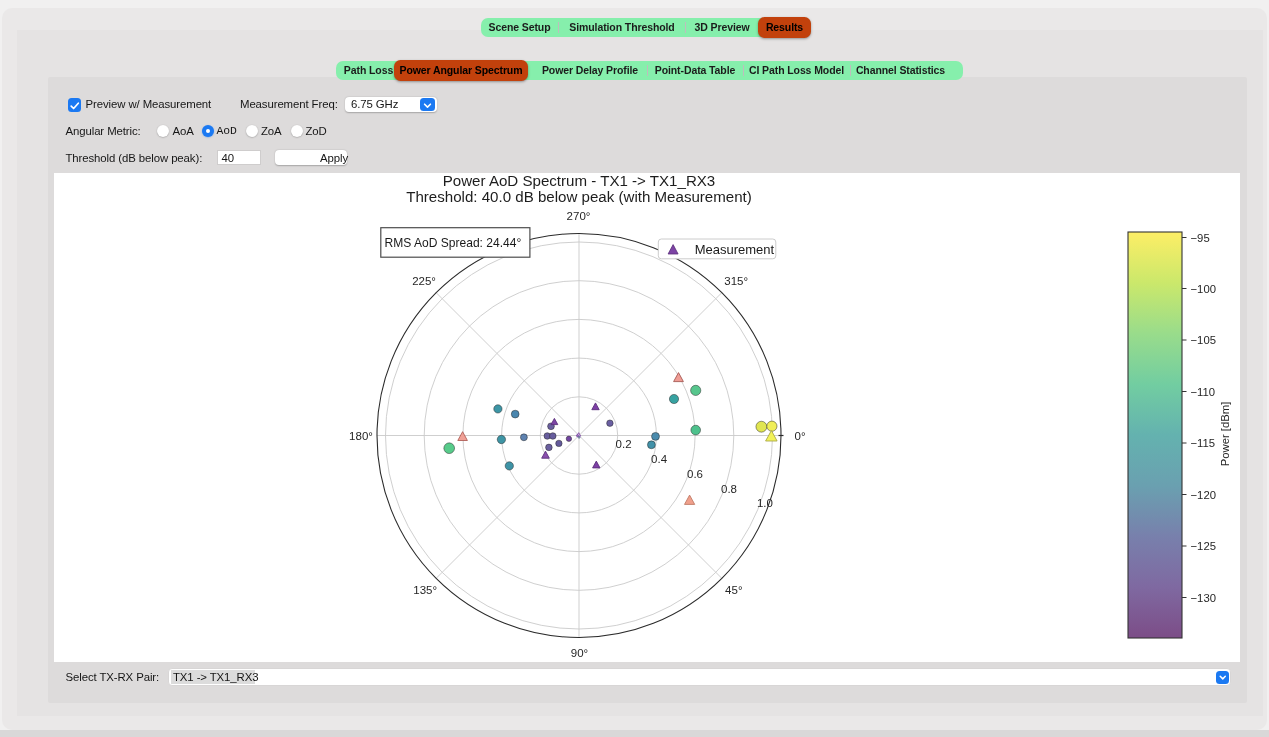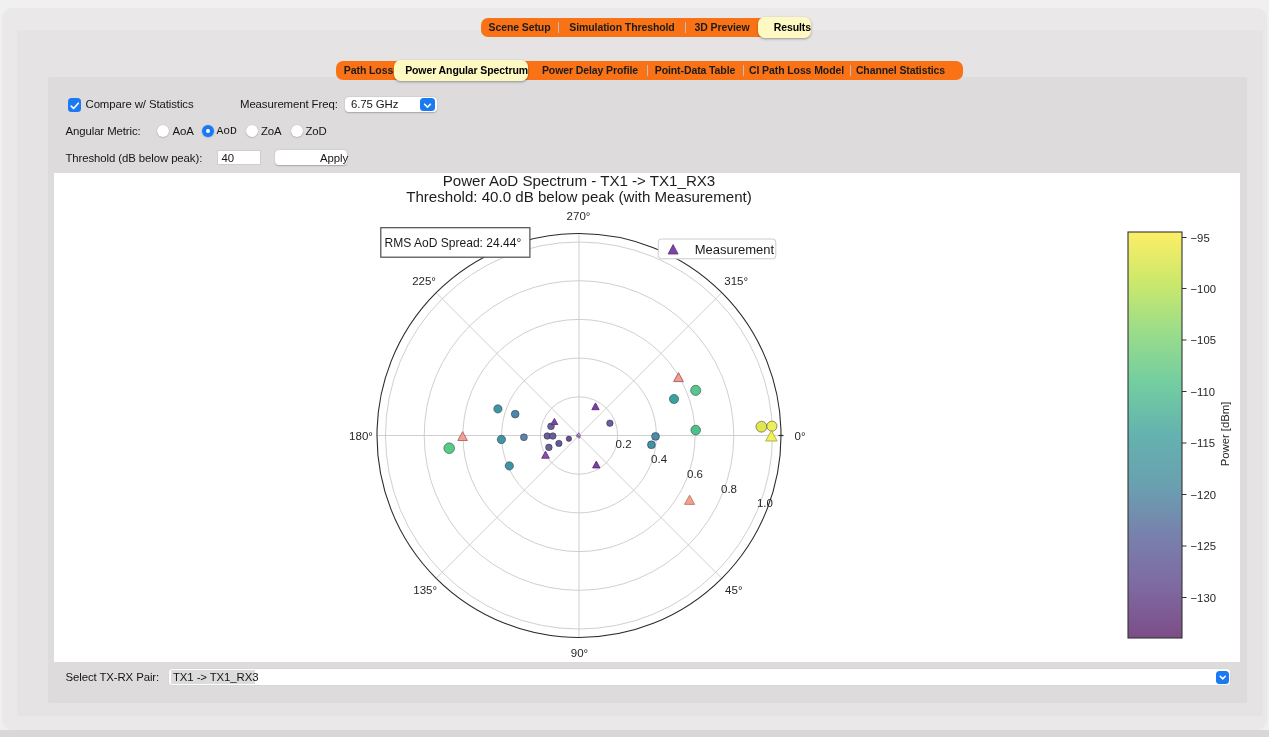--- a/index.html
+++ b/index.html
@@ -4,27 +4,27 @@
   * { margin:0; padding:0; box-sizing:border-box; }
   html,body { width:1269px; height:737px; }
   body { transform:translateZ(0); background:#f1f0f0; font-family:"Liberation Sans", sans-serif; color:#151515;
          position:relative; overflow:hidden; }
   .abs { position:absolute; }
   .win { left:2px; top:8px; width:1265px; height:722px; background:#eae8e8;
          border-radius:10px; }
   .inner { left:17px; top:30px; width:1246px; height:686px; background:#e5e3e3; }
   .panel { left:48px; top:77px; width:1199px; height:626px; background:#dddbdb; border-radius:2px; }
   .plot { left:54px; top:173px; width:1186px; height:489px; background:#ffffff; transform:translateZ(0); }
-  .seg-track { background:#f97316; border-radius:7px; height:19px; }
+  .seg-track { background:#86efac; border-radius:7px; height:19px; }
   .seg-sep { position:absolute; top:4px; width:1px; height:11px; background:#bfbdbd; }
   .seg-lbl { position:absolute; top:0; height:19px; line-height:19px; font-weight:bold;
              font-size:10.5px; color:#1b1b1b; text-align:center; letter-spacing:-0.1px;}
-  .seg-sel { position:absolute; background:#fef9c3; border-radius:6.5px;
+  .seg-sel { position:absolute; background:#c2410c; border-radius:6.5px;
              box-shadow:0 1px 2.5px rgba(0,0,0,0.35); font-weight:bold; font-size:10.5px;
-             color:#000; text-align:right; letter-spacing:-0.1px;}
+             color:#000; text-align:center; letter-spacing:-0.1px;}
   .uitext { font-size:11.4px; letter-spacing:-0.1px; color:#161616; }
   .blue { background:#1b79f2; }
   .wbox { background:#ffffff; border-radius:4px;padding-left:46px; }
 </style></head>
 <body>
   <div class="abs win"></div>
   <div class="abs inner"></div>
 
   <div class="abs seg-track" style="left:481px; top:18px; width:330px;">
     <div class="seg-sep" style="left:77px;"></div>
@@ -47,21 +47,21 @@
     <div class="seg-lbl" style="left:408px; width:106px;text-align:center;">CI Path Loss Model</div>
     <div class="seg-lbl" style="left:510px; width:110px;">Channel Statistics</div>
   </div>
   <div class="abs seg-sel" style="left:394px; top:59.5px; width:134px; height:21.5px; line-height:21.5px;">Power Angular Spectrum</div>
 
   <div class="abs blue" style="left:67.5px; top:98px; width:13.5px; height:13.5px; border-radius:3.5px;">
     <svg width="13.5" height="13.5" viewBox="0 0 13.5 13.5">
       <path d="M3.2 7.1 L5.6 9.5 L10.3 4.2" fill="none" stroke="#ffffff" stroke-width="1.7" stroke-linecap="round" stroke-linejoin="round"></path>
     </svg>
   </div>
-  <div class="abs uitext" style="left:85.5px; top:98px;">Compare w/ Statistics</div>
+  <div class="abs uitext" style="left:85.5px; top:98px;">Preview w/ Measurement</div>
   <div class="abs uitext" style="left:240px; top:98px;">Measurement Freq:</div>
   <div class="abs wbox" style="left:344.5px; top:96.5px; width:92px; height:15px; box-shadow:0 0.5px 1.5px rgba(0,0,0,0.25);"></div>
   <div class="abs uitext" style="left:351px; top:97.5px;text-align:center;">6.75 GHz</div>
   <div class="abs blue" style="left:420px; top:97.5px; width:15px; height:13px; border-radius:3.5px;">
     <svg width="15" height="13" viewBox="0 0 15 13">
       <path d="M4.6 5.2 L7.5 8.1 L10.4 5.2" fill="none" stroke="#ffffff" stroke-width="1.6" stroke-linecap="round" stroke-linejoin="round"></path>
     </svg>
   </div>
 
   <div class="abs uitext" style="left:65.5px; top:124.5px;">Angular Metric:</div>

